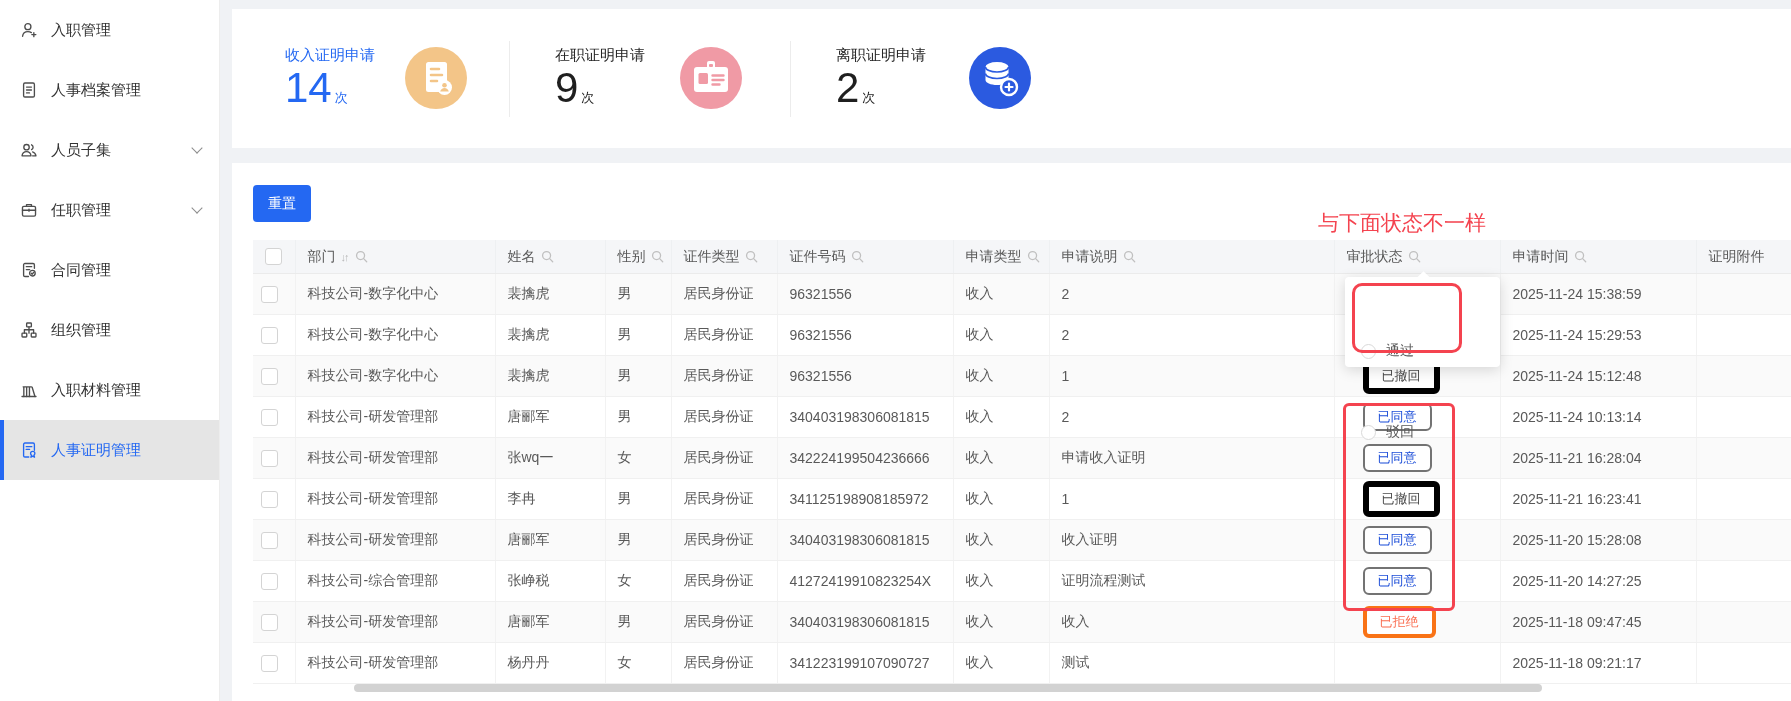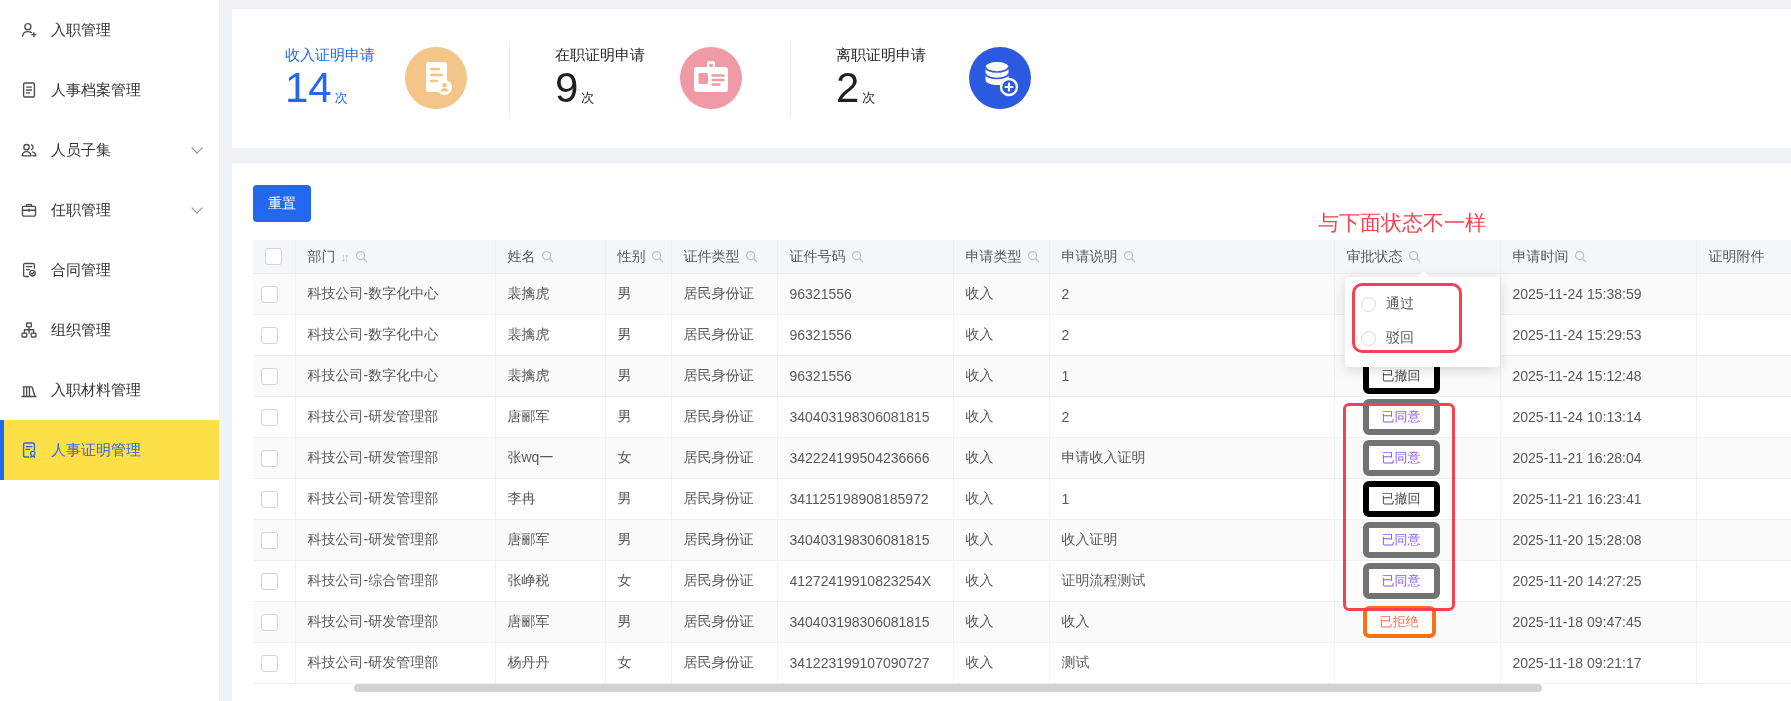--- a/index.html
+++ b/index.html
@@ -9,21 +9,21 @@
 
   
   .sidebar{position:absolute;left:0;top:0;width:220px;height:701px;background:#fff;
            border-right:1px solid #ededed;box-sizing:border-box;z-index:3;}
   .side-item{position:relative;height:60px;display:flex;align-items:center;
              padding:0 18px 0 20px;cursor:pointer;color:#333;font-size:15px;text-align:center;}
   .side-icon{width:18px;height:18px;margin-right:13px;color:#4d4d4d;display:inline-flex;flex:none;}
   .side-icon svg{width:100%;height:100%;fill:none;stroke:currentColor;stroke-width:1.2;
                  stroke-linecap:round;stroke-linejoin:round;}
   .side-label{flex:none;}
-  .side-item.active{background:#fde047;color:#2468f2;}
+  .side-item.active{background:#e5e5e5;color:#2468f2;}
   .side-item.active::before{content:"";position:absolute;left:0;top:0;bottom:0;width:4px;background:#2468f2;}
   .side-item.active .side-icon{color:#2468f2;}
   .chev{margin-left:auto;width:7px;height:7px;border-right:1.4px solid #8c8c8c;
         border-bottom:1.4px solid #8c8c8c;transform:rotate(45deg);margin-top:-4px;}
 
   
   .stats-card{position:absolute;left:232px;top:9px;right:0;height:139px;background:#fff;z-index:1;}
   .stats-row{display:flex;height:100%;align-items:center;}
   .stat-item{display:flex;align-items:center;box-sizing:border-box;cursor:pointer;}
   .stat-item.s1{width:277px;padding-left:53px;justify-content:space-between;padding-right:42px;}
@@ -59,32 +59,32 @@
            white-space:nowrap;overflow:hidden;}
   tbody tr:nth-child(odd){background:#fafafa;}
   .c-center{text-align:center;padding-left:0 !important;}
   .checkbox{width:15px;height:15px;border:1px solid #d4d4d4;border-radius:3px;
             background:#fff;margin:0 auto;cursor:pointer;}
   .hdr-flex{display:flex;align-items:center;gap:5px;}
   .sort-glyph{font-size:11px;color:#b8b8b8;letter-spacing:-2px;margin-right:2px;cursor:pointer;}
   .search-wrap{display:inline-flex;cursor:pointer;}
   .badge{display:inline-block;margin-left:16px;padding:4px 13px;border-radius:6px;
          font-size:13px;line-height:1.2;background:#fff;}
-  .badge.agreed{color:#8b5cf6;border:6px solid #737373;}
+  .badge.agreed{color:#1d4ed8;border:2px solid #737373;}
   .badge.withdrawn{color:#4a4a4a;border:6px solid #000000;}
   .badge.rejected{color:#fa6e51;border:4px solid #f97316;}
 
   
   .dropdown{position:absolute;left:1113px;top:114px;width:155px;height:90px;background:#fff;
             border-radius:4px;box-shadow:0 3px 14px rgba(0,0,0,0.15);z-index:6;}
   .dropdown-arrow{position:absolute;top:-4px;left:74px;width:9px;height:9px;background:#fff;
                   transform:rotate(45deg);}
   .dropdown-options{padding:10px 0;}
   .dd-option{display:flex;align-items:center;height:34px;padding:0 16px;font-size:14px;
-             color:#595959;cursor:pointer;}
+             color:#595959;cursor:pointer;margin-top:47px;}
   .radio{width:15px;height:15px;border:1px solid #d9d9d9;border-radius:50%;margin-right:10px;
          background:#fff;flex:none;box-sizing:border-box;}
 
   
   .red-rect{position:absolute;border:3px solid #f4434f;box-sizing:border-box;}
   .rect1{left:1120px;top:120px;width:110px;height:70px;border-radius:10px;z-index:7;}
   .rect2{left:1111px;top:240px;width:112px;height:208px;border-radius:6px;z-index:5;}
 
   
   .hscroll-thumb{position:absolute;left:122px;top:521px;width:1188px;height:8px;

